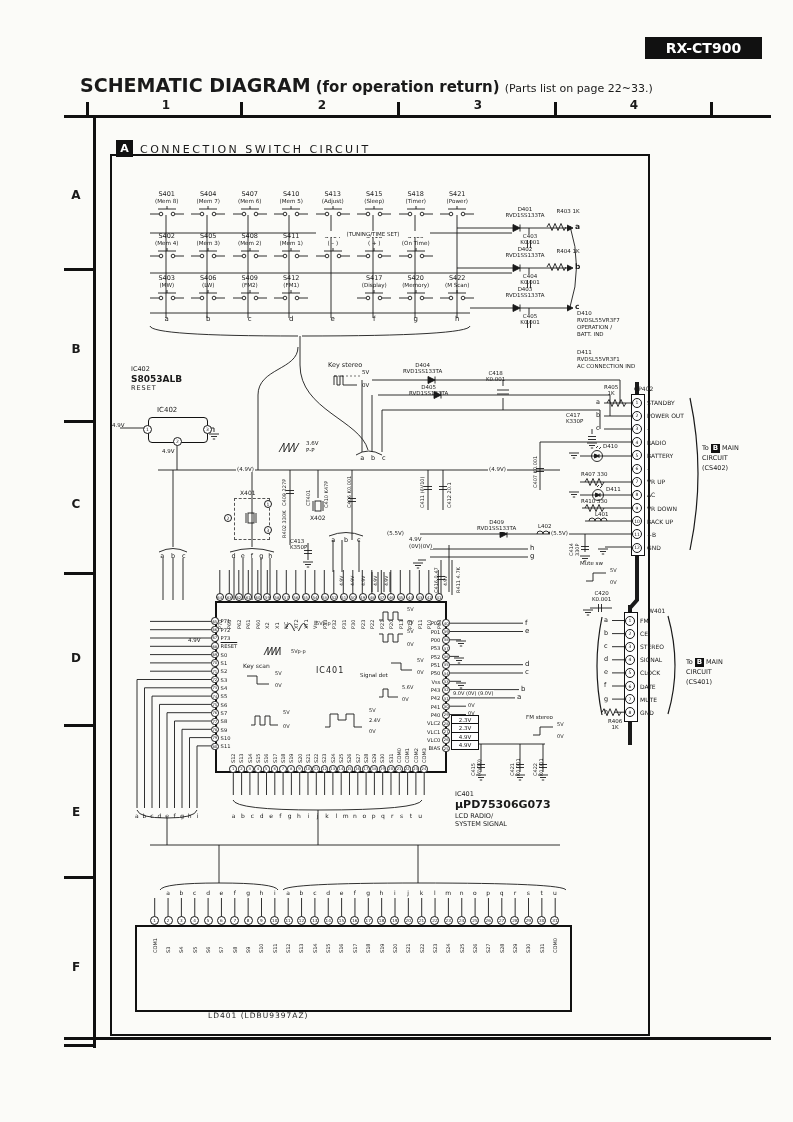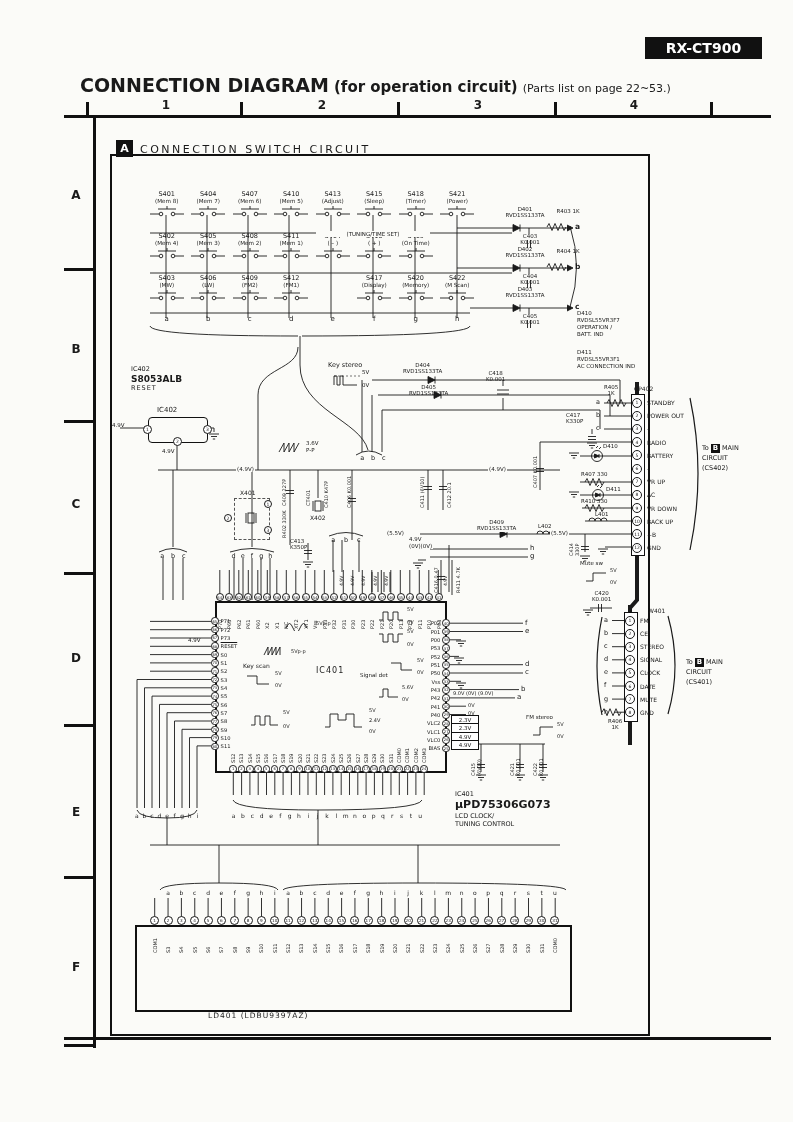--- a/index.html
+++ b/index.html
@@ -182,23 +182,23 @@
 
     <path d="M150,845H560M219,845V883M418,845V883"></path>
     <path d="M160,890Q163,883 219,883Q275,883 278,890"></path>
     <path d="M283,890Q287,883 418,883Q563,883 566,890"></path>
 
     <path d="M154.7,898v23m13.35,-23v23m13.35,-23v23m13.35,-23v23m13.35,-23v23m13.35,-23v23m13.35,-23v23m13.35,-23v23m13.35,-23v23m13.35,-23v23m13.35,-23v23m13.35,-23v23m13.35,-23v23m13.35,-23v23m13.35,-23v23m13.35,-23v23m13.35,-23v23m13.35,-23v23m13.35,-23v23m13.35,-23v23m13.35,-23v23m13.35,-23v23m13.35,-23v23m13.35,-23v23m13.35,-23v23m13.35,-23v23m13.35,-23v23m13.35,-23v23m13.35,-23v23m13.35,-23v23m13.35,-23v23"></path>
   </svg>
 
   <div class="a" style="left:645px;top:37px;width:117px;height:22px;background:#111;color:#fff;font-weight:bold;font-size:14px;display:flex;align-items:center;justify-content:center">RX-CT900</div>
   <div class="a" style="left:80px;top:74px;white-space:nowrap">
-    <span style="font-weight:bold;font-size:19px">CONNECTION DIAGRAM</span>
-    <span style="font-weight:bold;font-size:15px">(for operation circuit)</span>
-    <span style="font-size:11px">(Parts list on page 22~53.)</span>
+    <span style="font-weight:bold;font-size:19px">SCHEMATIC DIAGRAM</span>
+    <span style="font-weight:bold;font-size:15px">(for operation return)</span>
+    <span style="font-size:11px">(Parts list on page 22~33.)</span>
   </div>
 
   <div class="a tick" style="left:64px;top:115px;width:707px;height:3px"></div>
   <div class="a tick" style="left:86px;top:102px;width:2.5px;height:16px"></div>
   <div class="a tick" style="left:240px;top:102px;width:2.5px;height:16px"></div>
   <div class="a tick" style="left:397px;top:102px;width:2.5px;height:16px"></div>
   <div class="a tick" style="left:554px;top:102px;width:2.5px;height:16px"></div>
   <div class="a tick" style="left:710px;top:102px;width:2.5px;height:16px"></div>
   <div class="a row" style="left:88px;top:98px;width:624px;height:15px">
 
@@ -1199,22 +1199,22 @@
 1K</div>
   <div class="a" style="left:686px;top:658px;font-size:6.5px;line-height:1.5">
     <div><span>To</span> <span class="bb">B</span> <span>MAIN</span></div>
     <div>CIRCUIT</div>
     <div>(CS401)</div>
   </div>
 
   <div class="a" style="left:455px;top:790px;line-height:1.25">
     <div style="font-size:6.5px">IC401</div>
     <div style="font-size:11px;font-weight:bold">µPD75306G073</div>
-    <div style="font-size:6.5px">LCD CLOCK/</div>
-    <div style="font-size:6.5px">TUNING CONTROL</div>
+    <div style="font-size:6.5px">LCD RADIO/</div>
+    <div style="font-size:6.5px">SYSTEM SIGNAL</div>
   </div>
 
   <div class="a row" style="left:133px;top:812px;width:68px">
 
   <div style="flex:1;text-align:center;font-size:6px">a</div>
       <div style="flex:1;text-align:center;font-size:6px">b</div>
       <div style="flex:1;text-align:center;font-size:6px">c</div>
       <div style="flex:1;text-align:center;font-size:6px">d</div>
       <div style="flex:1;text-align:center;font-size:6px">e</div>
       <div style="flex:1;text-align:center;font-size:6px">f</div>

